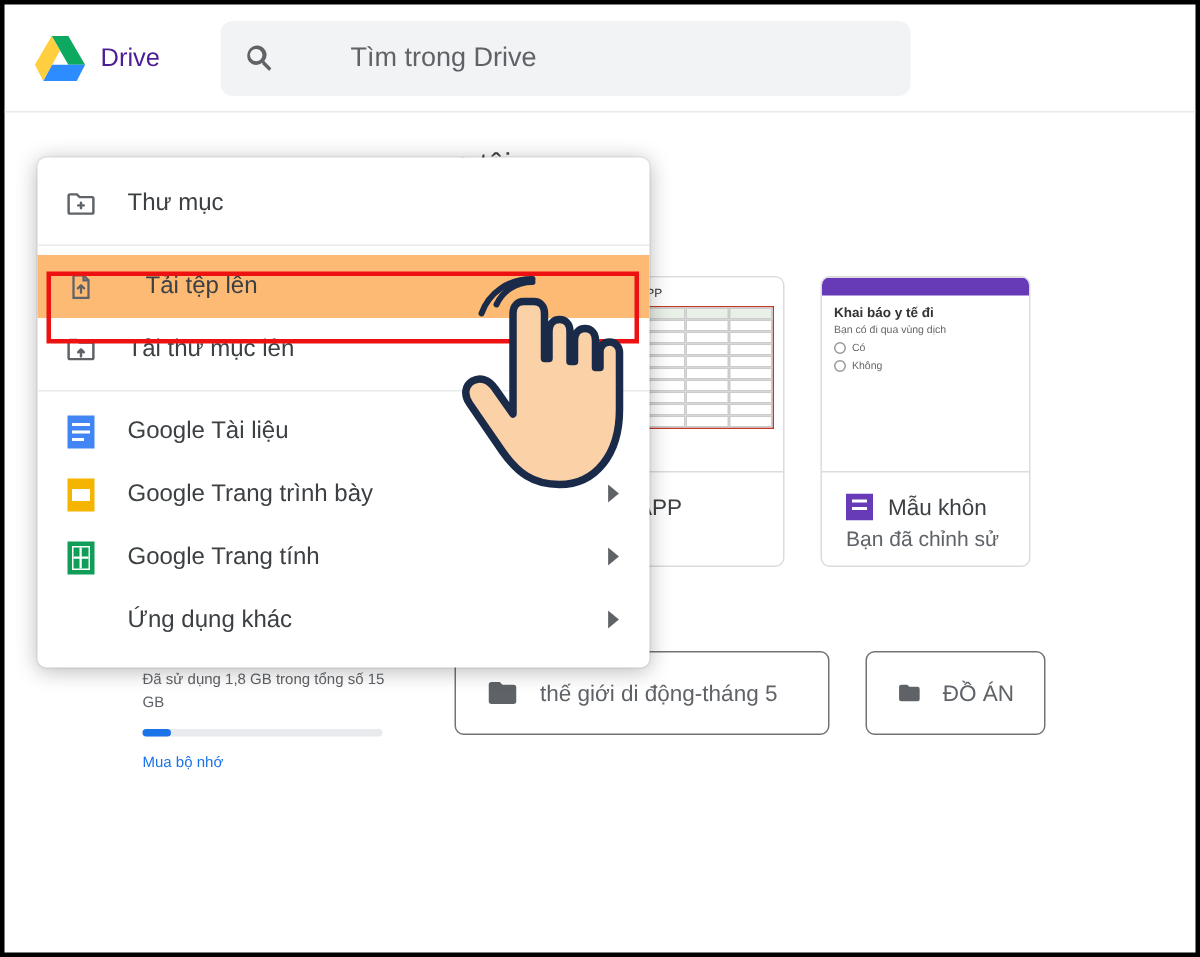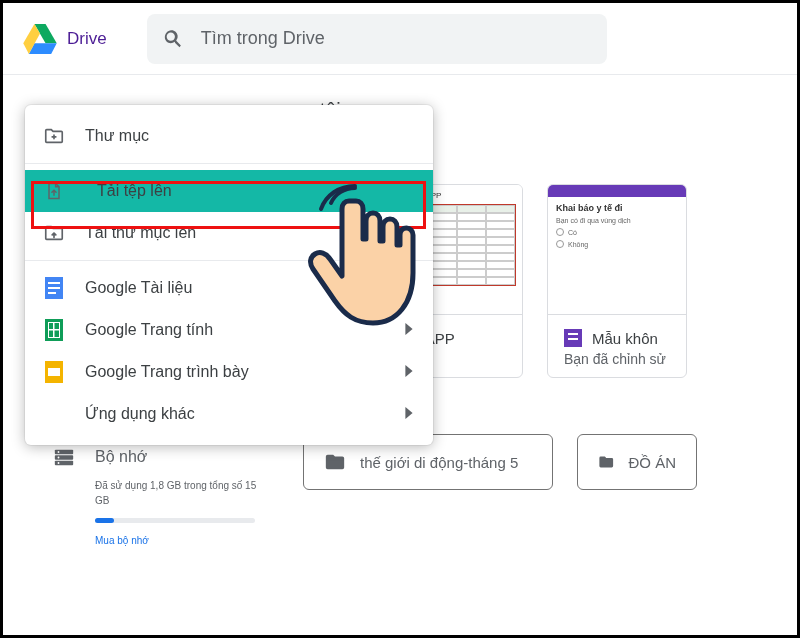--- a/index.html
+++ b/index.html
@@ -18,20 +18,21 @@
     border-bottom: 1px solid #e8eaed;
   }
   .brand { display:flex; align-items:center; gap:10px; margin-right: 40px;}
   .brand-logo { width:34px; height:30px; }
   .brand-name { font-size: 17px; color:#4c1d95; }
   .search {
     display:flex; align-items:center;
     background:#f1f3f4; border-radius:8px;
     padding:10px 16px; flex:1; height:50px;
     max-width: 460px;
+    gap: 33px;
   }
   .search svg { width:22px; height:22px; fill:#5f6368; margin-right:16px;}
   .search-text { font-size:18px; color:#5f6368; }
 
   .main { display:flex; height: calc(100% - 72px); }
 
   .sidebar { width: 280px; flex-shrink:0; padding-top: 10px; position:relative;}
   .storage-block { padding: 6px 16px 0 50px; margin-top: 355px;}
   .storage-row { display:flex; align-items:center; gap:20px; margin-bottom:10px;}
   .storage-icon { width:22px; height:22px;}
@@ -67,21 +68,21 @@
     top: 102px; left: 22px;
     width: 408px;
     background:#fff;
     border-radius:6px;
     box-shadow: 0 2px 14px rgba(0,0,0,.28), 0 0 0 1px rgba(0,0,0,.05);
     padding: 10px 0;
     z-index: 5;
   }
   .menu-sep { height:1px; background:#e8eaed; margin:6px 0;}
   .menu-item { display:flex; align-items:center; padding: 10px 18px; gap:20px; font-size:16px; color:#3c4043; cursor:pointer; position:relative;}
-  .menu-item.hl { background:#14b8a6;gap:32px;}
+  .menu-item.hl { background:#fdba74;gap:32px;}
   .menu-icon { width:22px; height:22px; flex-shrink:0; display:flex; align-items:center; justify-content:center;}
   .menu-arrow { position:absolute; right:18px; color:#5f6368; font-size:14px;}
   .menu-arrow svg{width:12px;height:12px;fill:#5f6368;}
 
   .docs-ico{width:18px;height:22px;background:#4285f4;position:relative;}
   .docs-ico::after{content:"";position:absolute;left:3px;right:3px;top:5px;bottom:5px;background:
     linear-gradient(#fff,#fff) 0 0/100% 2px no-repeat,
     linear-gradient(#fff,#fff) 0 5px/100% 2px no-repeat,
     linear-gradient(#fff,#fff) 0 10px/70% 2px no-repeat;}
   .sheets-ico{width:18px;height:22px;background:#0f9d58;position:relative;}
@@ -140,31 +141,20 @@
     <svg viewBox="0 0 24 24">
         <path d="M15.5 14h-.79l-.28-.27a6.471 6.471 0 001.57-5.18C15.43 5.01 12.47 2.27 9 2.52 5.01 2.8 2 6.18 2 10.14c0 3.59 2.91 6.5 6.5 6.5 1.61 0 3.09-.59 4.23-1.57l.27.28v.79l5 4.99L19.49 19l-4.99-5zm-7 0C6.01 14 4 11.99 4 9.5S6.01 5 8.5 5 13 7.01 13 9.5 10.99 14 8.5 14z"></path>
       </svg>
     <span class="search-text">Tìm trong Drive</span>
   </div>
 </div>
 
 <div class="main">
   <div class="sidebar">
     <div class="storage-block">
-      <div class="storage-row">
-        <svg class="storage-icon" viewBox="0 0 24 24" fill="#5f6368">
-          <rect x="2" y="4" width="20" height="5" rx="1"></rect>
-            <circle cx="6" cy="6.5" r="1" fill="#fff"></circle>
-          <rect x="2" y="10" width="20" height="5" rx="1"></rect>
-            <circle cx="6" cy="12.5" r="1" fill="#fff"></circle>
-          <rect x="2" y="16" width="20" height="5" rx="1"></rect>
-            <circle cx="6" cy="18.5" r="1" fill="#fff"></circle>
-        </svg>
-        <span class="storage-label">Bộ nhớ</span>
-      </div>
       <div class="storage-text">Đã sử dụng 1,8 GB trong tổng số 15 GB</div>
       <div class="storage-bar">
         <div class="storage-bar-fill"></div>
       </div>
       <div class="buy-link">Mua bộ nhớ</div>
     </div>
   </div>
 
   <div class="content">
     <div class="page-title-row">
@@ -357,32 +347,32 @@
     <span class="menu-icon">
         <span class="docs-ico"></span>
       </span>
     <span>Google Tài liệu</span>
     <span class="menu-arrow"><svg viewBox="0 0 6 10">
           <path d="M0 0l6 5-6 5z"></path>
         </svg></span>
   </div>
   <div class="menu-item">
     <span class="menu-icon">
+        <span class="slides-ico"></span>
+      </span>
+    <span>Google Trang trình bày</span>
+    <span class="menu-arrow"><svg viewBox="0 0 6 10">
+          <path d="M0 0l6 5-6 5z"></path>
+        </svg></span>
+  </div>
+  <div class="menu-item">
+    <span class="menu-icon">
         <span class="sheets-ico"></span>
       </span>
     <span>Google Trang tính</span>
-    <span class="menu-arrow"><svg viewBox="0 0 6 10">
-          <path d="M0 0l6 5-6 5z"></path>
-        </svg></span>
-  </div>
-  <div class="menu-item">
-    <span class="menu-icon">
-        <span class="slides-ico"></span>
-      </span>
-    <span>Google Trang trình bày</span>
     <span class="menu-arrow"><svg viewBox="0 0 6 10">
           <path d="M0 0l6 5-6 5z"></path>
         </svg></span>
   </div>
   <div class="menu-item">
     <span class="menu-icon"></span>
     <span>Ứng dụng khác</span>
     <span class="menu-arrow"><svg viewBox="0 0 6 10">
           <path d="M0 0l6 5-6 5z"></path>
         </svg></span>

